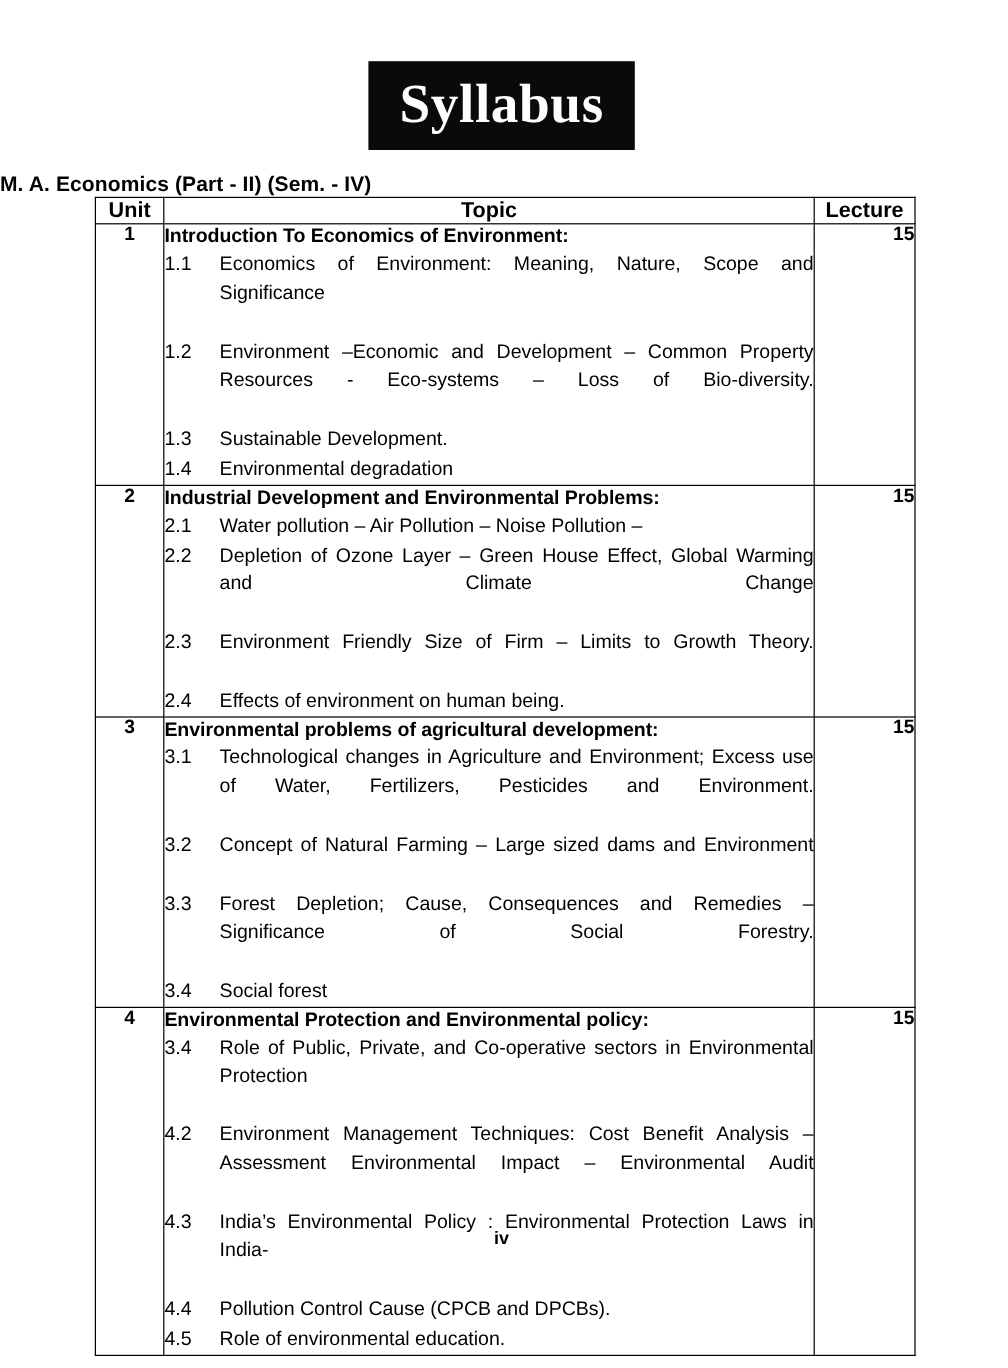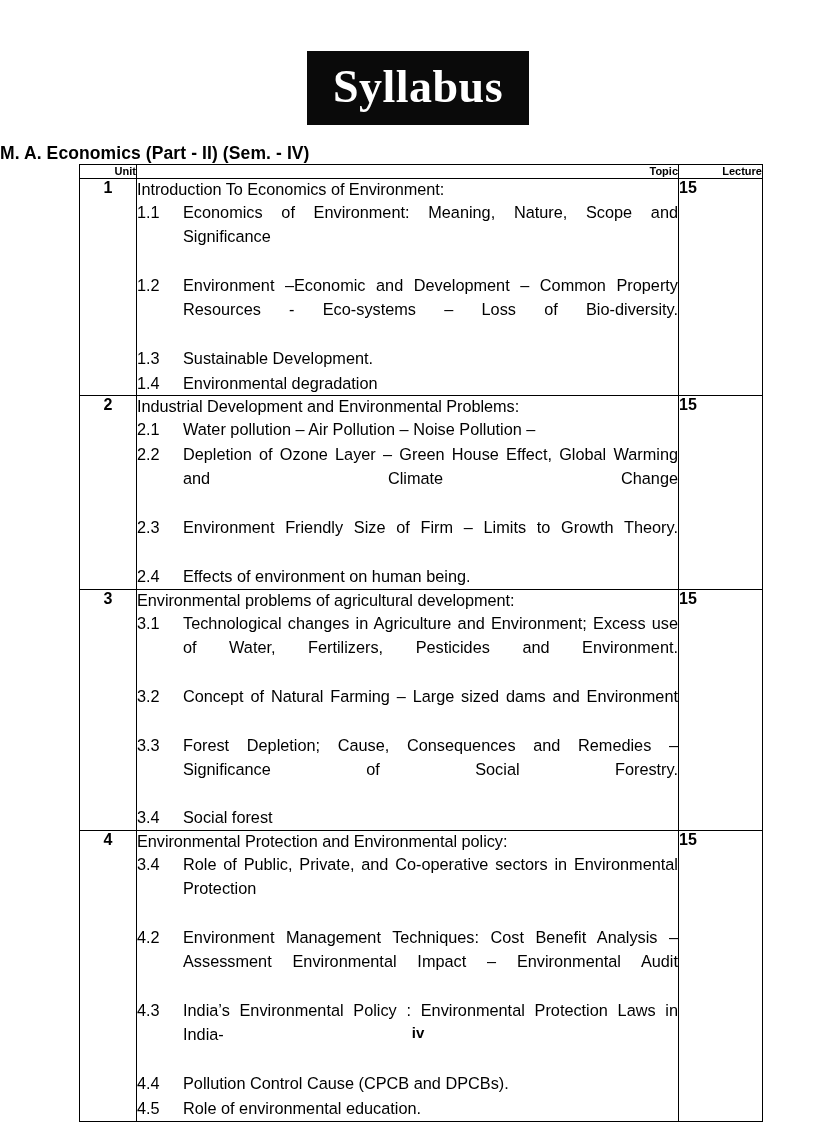--- a/index.html
+++ b/index.html
@@ -65,45 +65,45 @@
   table.syllabus td {
     border: 1.3px solid #000;
     vertical-align: top;
     padding: 0;
   }
   col.c-unit    { width: 57px; }
   col.c-topic   { width: 542px; }
   col.c-lecture { width: 84px; }
 
   thead th {
-    text-align: right;
-    font-weight: bold;
-    font-size: 11px;
+    text-align: center;
+    font-weight: bold;
+    font-size: 18px;
     padding: 3px 0 4px 0;
     line-height: 1.18;
   }
 
   td.unit-cell {
     text-align: center;
     font-weight: bold;
     font-size: 16px;
     padding-top: 7px;
   }
   td.lecture-cell {
-    text-align: left;
+    text-align: right;
     font-weight: bold;
     font-size: 16px;
     padding-top: 7px;
   }
   td.topic-cell {
     padding: 6px 8px 7px 8px;
   }
 
   .unit-title {
-    font-weight: normal;
+    font-weight: bold;
     font-size: 16.3px;
     line-height: 1.28;
     margin-bottom: 1px;
     letter-spacing: -0.05px;
   }
 
   
   .sub {
     display: flex;
     align-items: flex-start;

